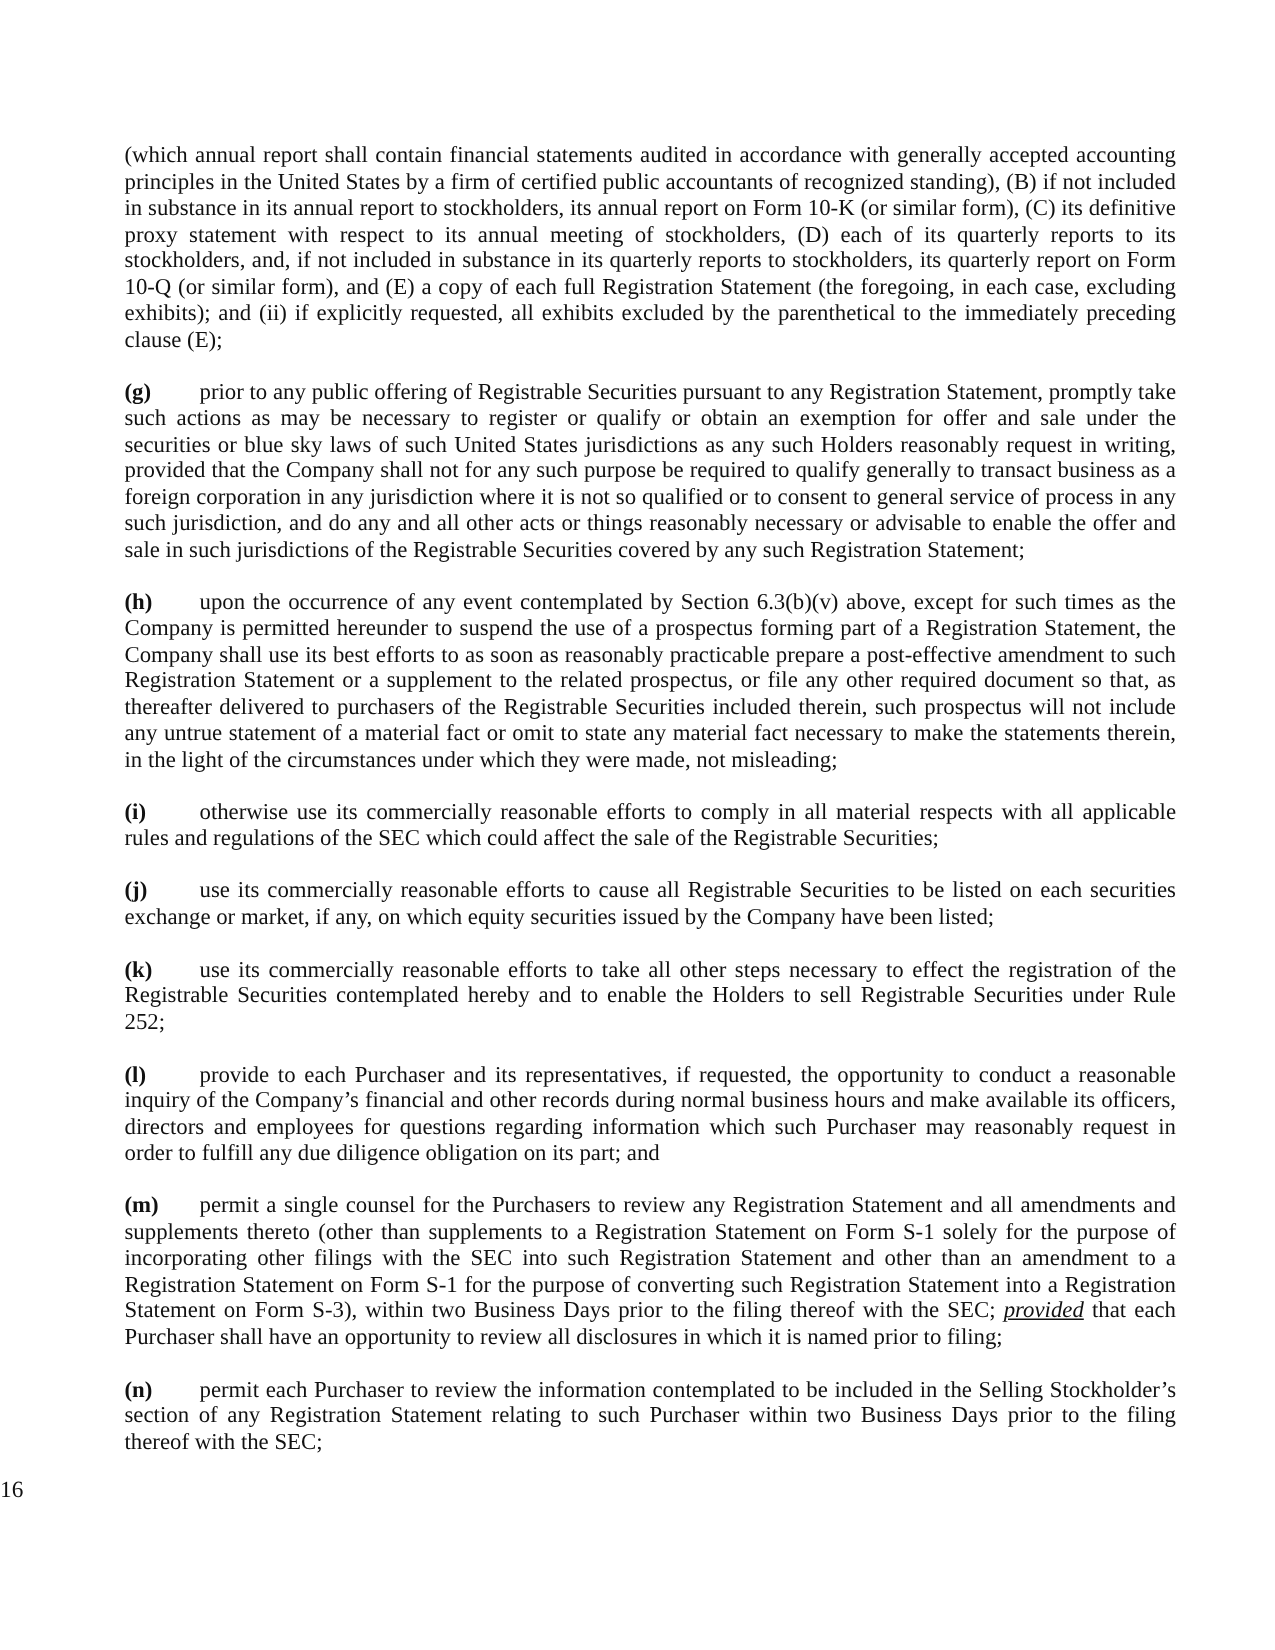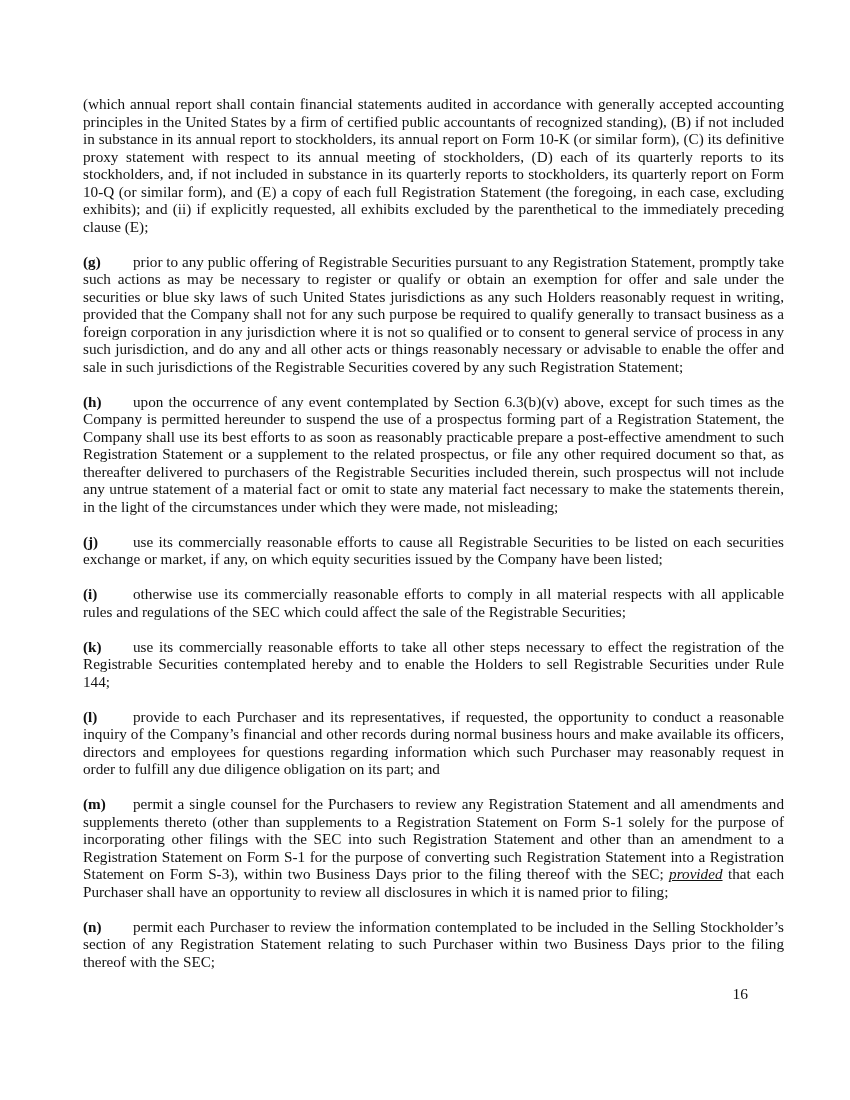--- a/index.html
+++ b/index.html
@@ -21,21 +21,21 @@
   .label {
     font-weight: bold;
     display: inline-block;
     width: 50px;
   }
   .page-number {
     position: absolute;
     top: 985px;
     left: 0;
     width: 748px;
-    text-align: right;
+    text-align: left;
     font-family: "Liberation Serif", serif;
     font-size: 15.5px;
     color: #111111;
   }
   em { font-style: italic; text-decoration: underline; }
 </style>
 </head>
 <body>
 
 <div class="page">
@@ -43,29 +43,29 @@
 
   <p class="para">
     <span class="label">(g)</span><span>prior to any public offering of Registrable Securities pursuant to any Registration Statement, promptly take such actions as may be necessary to register or qualify or obtain an exemption for offer and sale under the securities or blue sky laws of such United States jurisdictions as any such Holders reasonably request in writing, provided that the Company shall not for any such purpose be required to qualify generally to transact business as a foreign corporation in any jurisdiction where it is not so qualified or to consent to general service of process in any such jurisdiction, and do any and all other acts or things reasonably necessary or advisable to enable the offer and sale in such jurisdictions of the Registrable Securities covered by any such Registration Statement;</span>
   </p>
 
   <p class="para">
     <span class="label">(h)</span><span>upon the occurrence of any event contemplated by Section 6.3(b)(v) above, except for such times as the Company is permitted hereunder to suspend the use of a prospectus forming part of a Registration Statement, the Company shall use its best efforts to as soon as reasonably practicable prepare a post-effective amendment to such Registration Statement or a supplement to the related prospectus, or file any other required document so that, as thereafter delivered to purchasers of the Registrable Securities included therein, such prospectus will not include any untrue statement of a material fact or omit to state any material fact necessary to make the statements therein, in the light of the circumstances under which they were made, not misleading;</span>
   </p>
 
   <p class="para">
+    <span class="label">(i)</span><span>otherwise use its commercially reasonable efforts to comply in all material respects with all applicable rules and regulations of the SEC which could affect the sale of the Registrable Securities;</span>
+  </p>
+
+  <p class="para">
     <span class="label">(j)</span><span>use its commercially reasonable efforts to cause all Registrable Securities to be listed on each securities exchange or market, if any, on which equity securities issued by the Company have been listed;</span>
   </p>
 
   <p class="para">
-    <span class="label">(i)</span><span>otherwise use its commercially reasonable efforts to comply in all material respects with all applicable rules and regulations of the SEC which could affect the sale of the Registrable Securities;</span>
-  </p>
-
-  <p class="para">
-    <span class="label">(k)</span><span>use its commercially reasonable efforts to take all other steps necessary to effect the registration of the Registrable Securities contemplated hereby and to enable the Holders to sell Registrable Securities under Rule 144;</span>
+    <span class="label">(k)</span><span>use its commercially reasonable efforts to take all other steps necessary to effect the registration of the Registrable Securities contemplated hereby and to enable the Holders to sell Registrable Securities under Rule 252;</span>
   </p>
 
   <p class="para">
     <span class="label">(l)</span><span>provide to each Purchaser and its representatives, if requested, the opportunity to conduct a reasonable inquiry of the Company’s financial and other records during normal business hours and make available its officers, directors and employees for questions regarding information which such Purchaser may reasonably request in order to fulfill any due diligence obligation on its part; and</span>
   </p>
 
   <p class="para">
     <span class="label">(m)</span><span>permit a single counsel for the Purchasers to review any Registration Statement and all amendments and supplements thereto (other than supplements to a Registration Statement on Form S-1 solely for the purpose of incorporating other filings with the SEC into such Registration Statement and other than an amendment to a Registration Statement on Form S-1 for the purpose of converting such Registration Statement into a Registration Statement on Form S-3), within two Business Days prior to the filing thereof with the SEC; </span><em>provided</em><span> that each Purchaser shall have an opportunity to review all disclosures in which it is named prior to filing;</span>
   </p>
 

